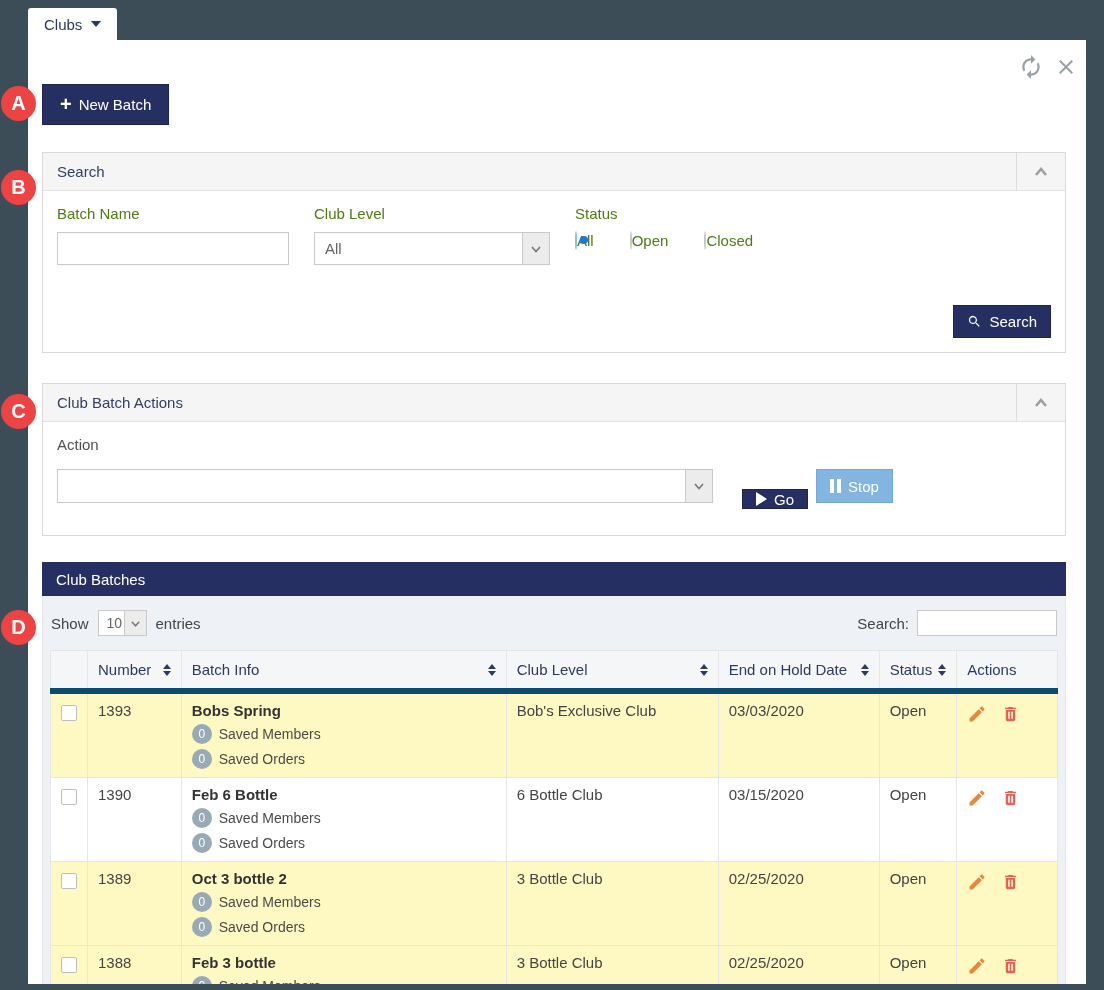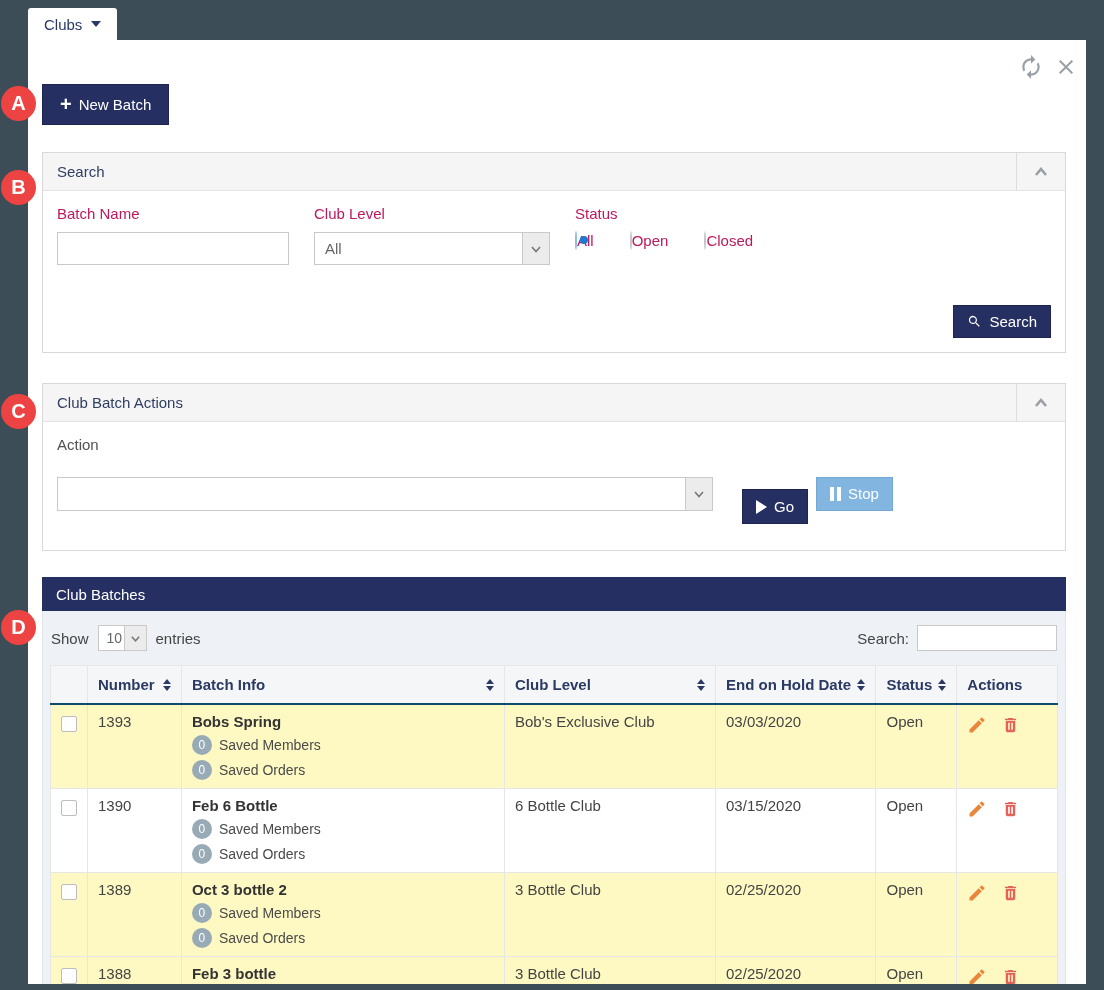--- a/index.html
+++ b/index.html
@@ -27,21 +27,21 @@
 
   
   .panel { border:1px solid #d9d9d9; margin-top:27px; }
   .panel-header { display:flex; justify-content:space-between; align-items:stretch; background:#f5f5f5;
                   border-bottom:1px solid #e2e2e2; color:#2f3e62; font-size:15px; }
   .panel-title { padding:10px 14px; }
   .collapse { border-left:1px solid #ddd; padding:0 17px; display:flex; align-items:center; cursor:pointer; }
 
   .search-body { padding:14px 14px 14px; }
   .fields { display:flex; gap:25px; }
-  .field label { display:block; color:#be185d; font-size:15px; margin-bottom:10px; }
+  .field label { display:block; color:#4d7c0f; font-size:15px; margin-bottom:10px; }
   .f-batch { width:232px; } .f-level { width:236px; } .f-ship { width:228px; } .f-status { flex:1; }
   .text-input { height:33px; width:100%; border:1px solid #c9c9c9; padding:0 10px; font-size:15px; color:#555; outline:none; }
 
   .select { position:relative; height:33px; border:1px solid #c9c9c9; background:#fff; display:flex;
             align-items:center; padding:0 34px 0 10px; font-size:15px; color:#666; cursor:pointer; }
   .arrow-box { position:absolute; top:0; right:0; bottom:0; width:27px; background:#ececec;
                border-left:1px solid #c9c9c9; display:flex; align-items:center; justify-content:center; }
 
   .ship-row { display:flex; height:35px; border:1px solid #c9c9c9; }
   .cal-btn { width:37px; background:#ececec; border-right:1px solid #c9c9c9; display:flex; align-items:center; justify-content:center; cursor:pointer; }
@@ -53,41 +53,41 @@
   .radio.checked .circle { border-color:#8abbe8; background:#d9ecfb; }
   .radio.checked .circle::after { content:""; position:absolute; left:4px; top:4px; width:8px; height:8px; border-radius:50%; background:#1a7bd0; }
 
   .search-btn-row { display:flex; justify-content:flex-end; margin-top:40px; }
   .search-btn { height:33px; padding:0 13px; }
 
   .actions-body { padding:14px 14px 26px; }
   .actions-body .field-label { display:block; color:#515151; font-size:15px; margin-bottom:10px; }
   .action-row { display:flex; align-items:center; }
   .action-select { width:656px; height:34px; }
-  .go-btn { height:35px; padding:0 13px; margin-left:29px;margin-top:26px; }
+  .go-btn { height:20px; padding:0 13px; margin-left:29px;margin-top:26px; }
   .play { width:0; height:0; border-top:7px solid transparent; border-bottom:7px solid transparent; border-left:11px solid #fff; }
   .stop-btn { height:34px; padding:0 13px; margin-left:8px; background:#82b5e0; border-color:#74a9d6; }
   .pause { display:flex; gap:3px; }
   .pause i { display:block; width:4px; height:14px; background:#fff; }
 
   
   .batches { margin-top:26px; }
   .batches-bar { height:34px; background:#262f61; color:#fff; font-size:15px; display:flex; align-items:center; padding:0 14px; }
   .batches-wrap { background:#eef1f6; padding:0 7px 7px; border:1px solid #e2e6ec; border-top:none; }
   .table-controls { display:flex; justify-content:space-between; align-items:center; padding:14px 1px; font-size:15px; color:#444; }
   .show-group { display:flex; align-items:center; gap:9px; }
   .small-select { height:26px; width:49px; padding:0 24px 0 8px; font-size:14px; }
   .small-select .arrow-box { width:22px; }
   .search-group { display:flex; align-items:center; gap:8px; }
   .table-search { width:140px; height:26px; border:1px solid #c9c9c9; padding:0 8px; font-size:14px; outline:none; }
 
   table { width:100%; border-collapse:collapse; background:#fff; }
   th, td { border:1px solid #e6e6e6; }
-  thead th { background:#f5f6f8; color:#2b3a64; font-size:15px; font-weight:bold; text-align:left;
-             padding:10px 10px; border-bottom:2px solid #0c4a6e; }
+  thead th { background:#f5f6f8; color:#2b3a64; font-size:15px; font-weight:normal; text-align:left;
+             padding:10px 10px; border-bottom:6px solid #0c4a6e; }
   .th-inner { display:flex; justify-content:space-between; align-items:center; gap:6px; }
   .sort { display:inline-flex; flex-direction:column; gap:2px; cursor:pointer; }
   .tri-up { width:0; height:0; border-left:4px solid transparent; border-right:4px solid transparent; border-bottom:5px solid #2b3a64; }
   .tri-down { width:0; height:0; border-left:4px solid transparent; border-right:4px solid transparent; border-top:5px solid #2b3a64; }
 
   td { padding:8px 10px; vertical-align:top; font-size:15px; color:#444; background:#fff; }
   tr.shaded td { background:#fef9c3; }
   .col-check { width:28px; } .col-number { width:94px; } .col-info { width:335px; }
   .col-level { width:218px; } .col-date { width:164px; } .col-status { width:77px; } .col-actions { width:102px; }
 

